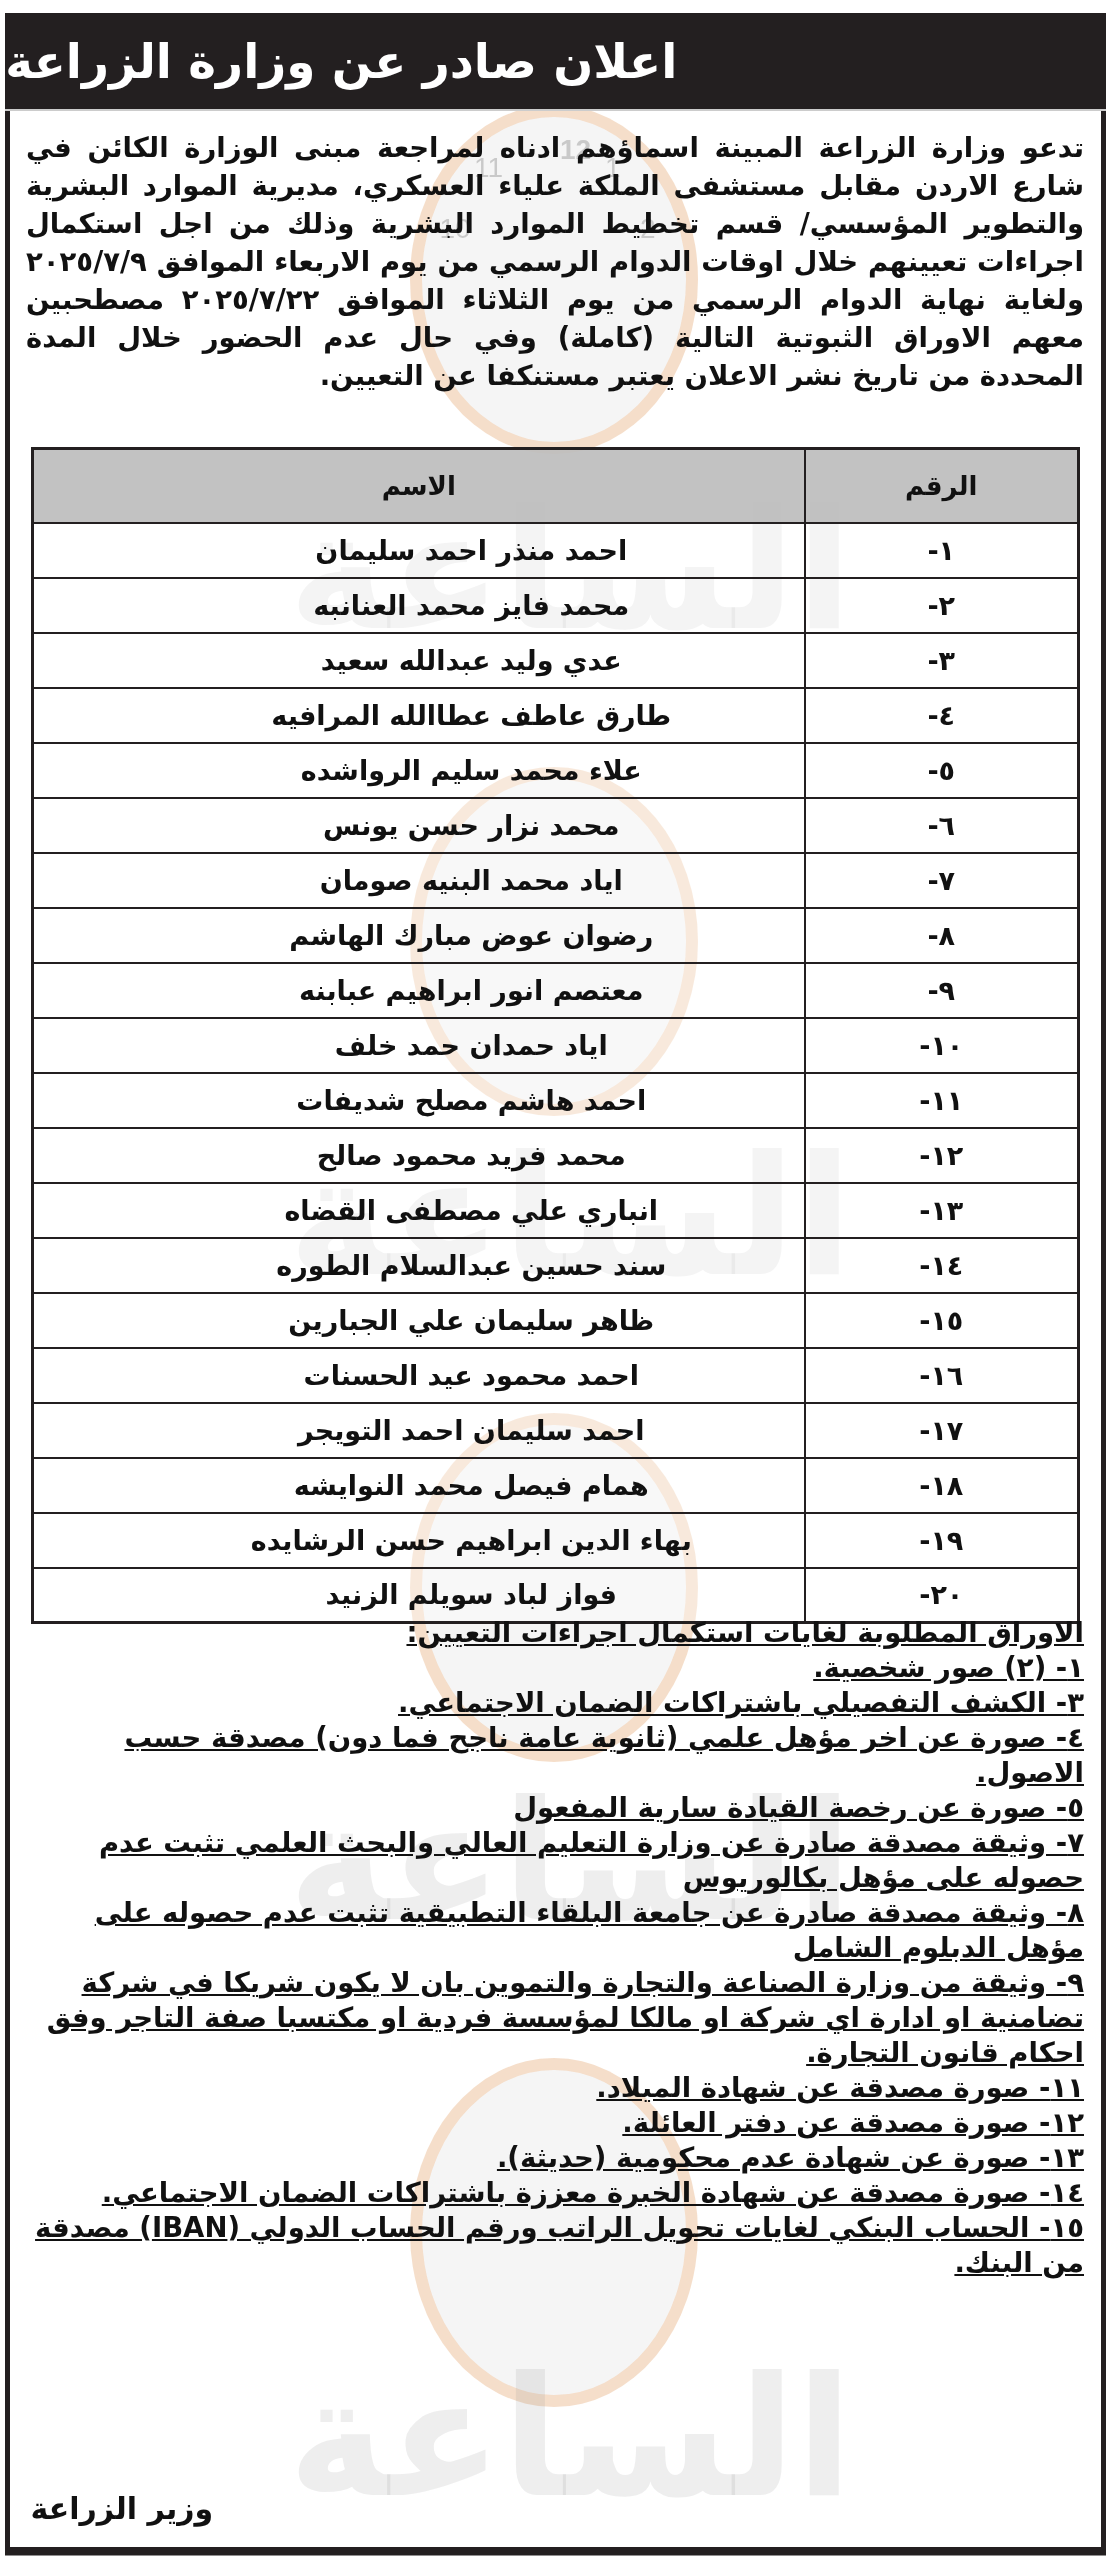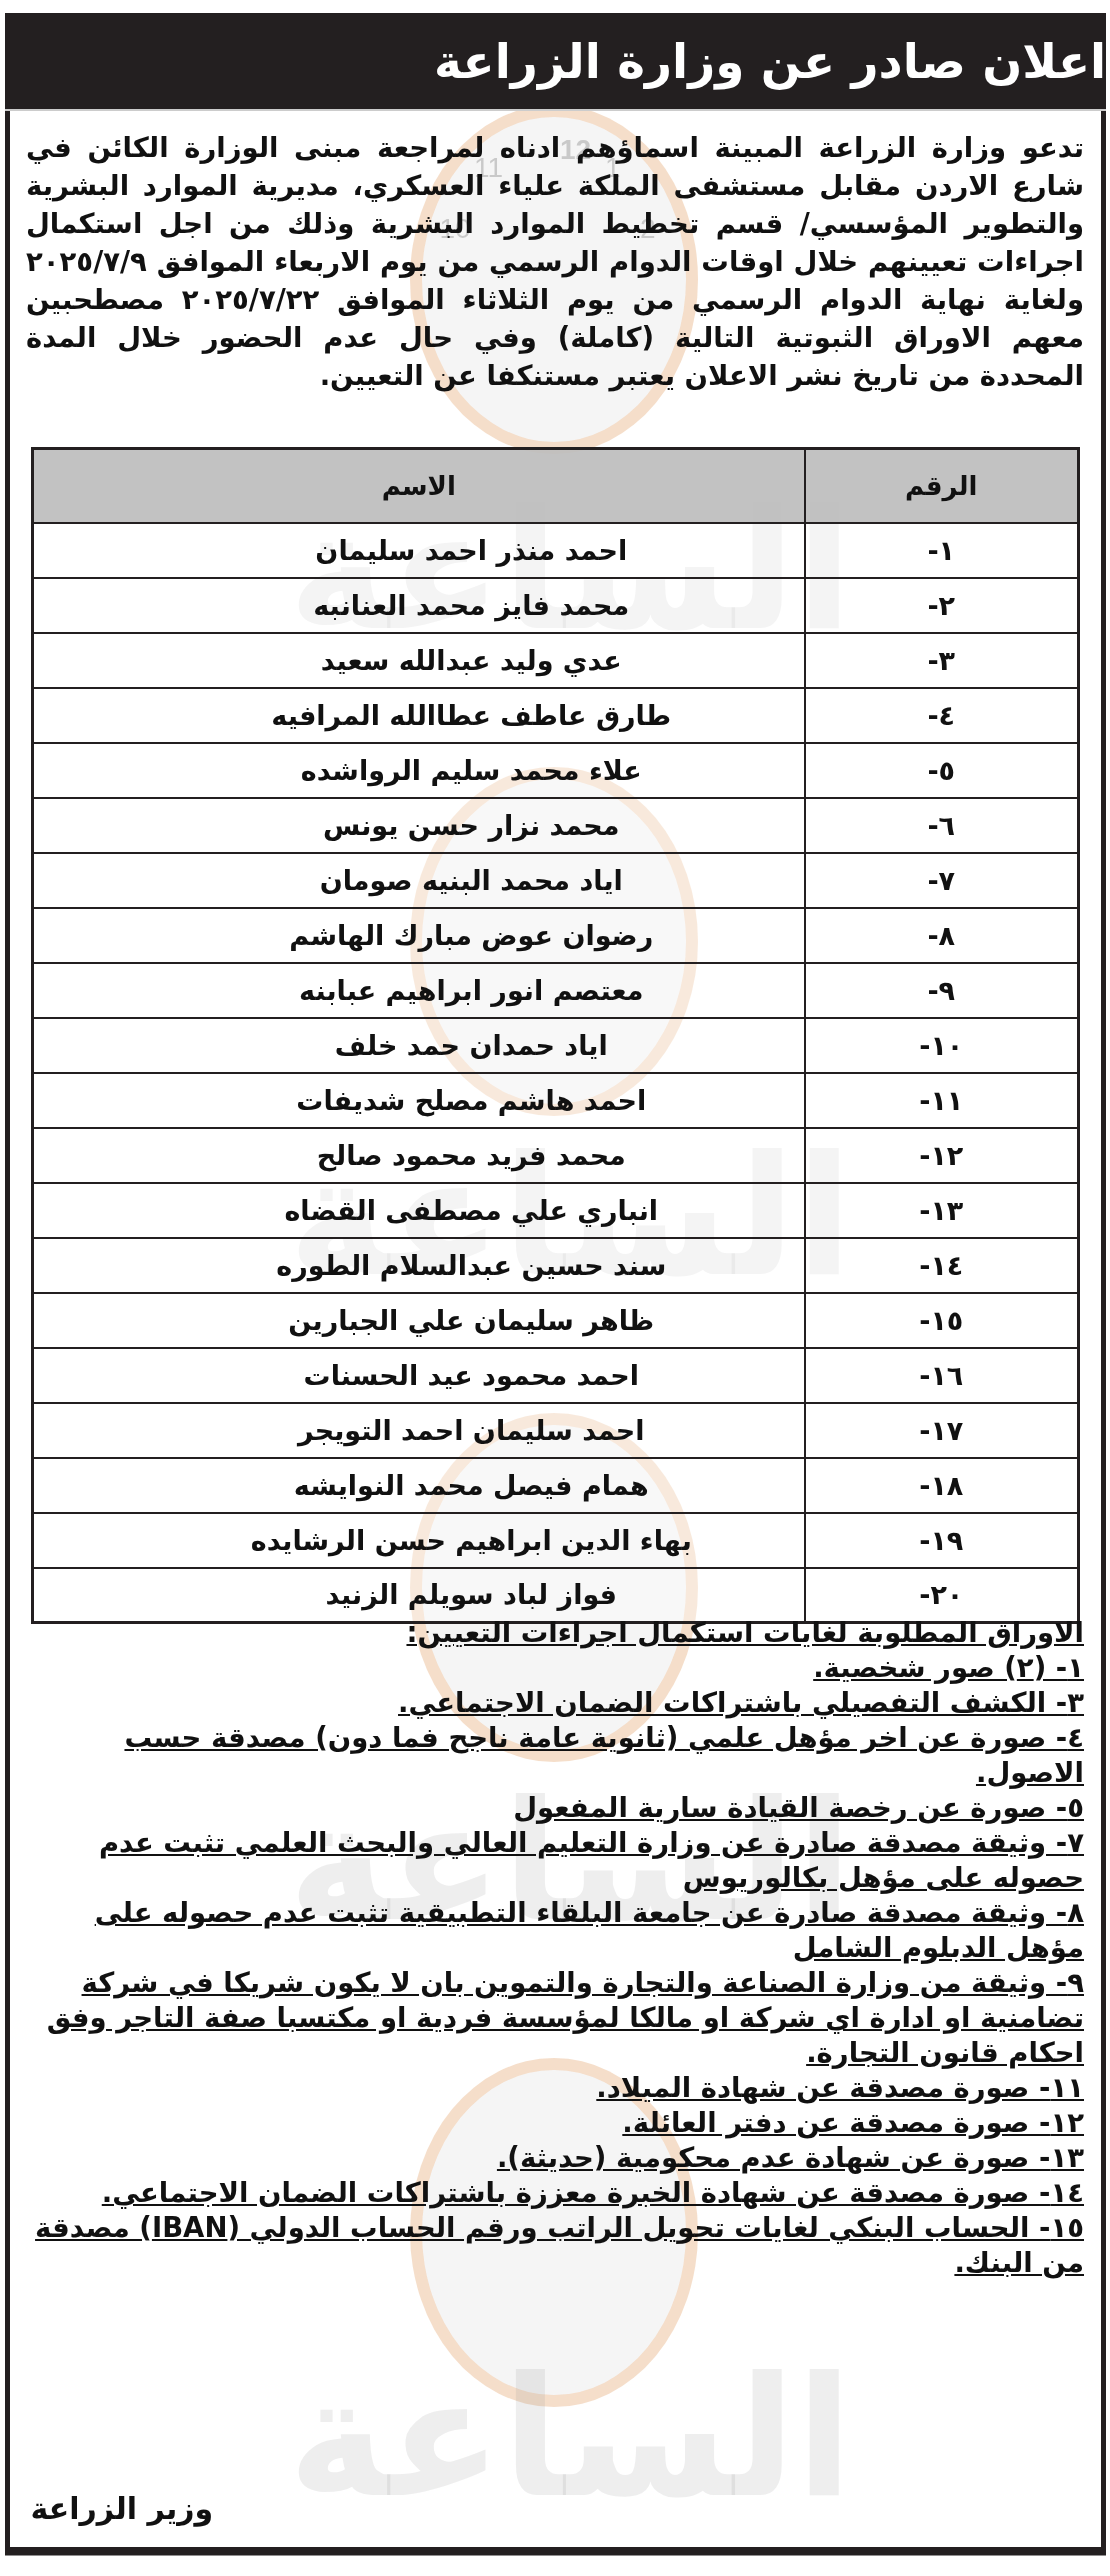--- a/index.html
+++ b/index.html
@@ -27,21 +27,21 @@
   }
   .title-bar {
     position: absolute;
     left: 5.2px;
     top: 13px;
     width: 1101px;
     height: 98px;
     background: #231f20;
     display: flex;
     align-items: center;
-    justify-content: flex-start;
+    justify-content: flex-end;
     border-bottom: 2.6px solid #cccccc;
   }
   .title-bar h1 {
     color: #ffffff;
     font-size: 47px;
     font-weight: bold;
     letter-spacing: 0;
     line-height: 1;
   }
   .watermark {

